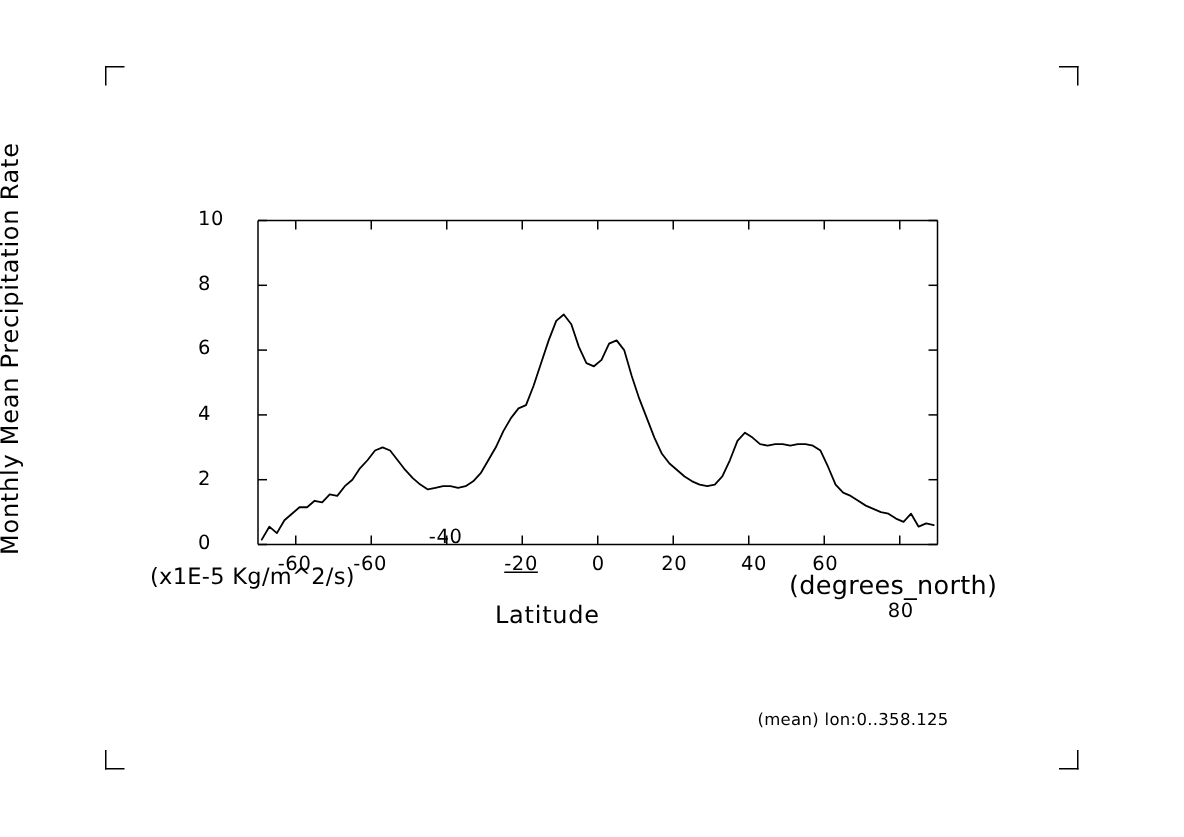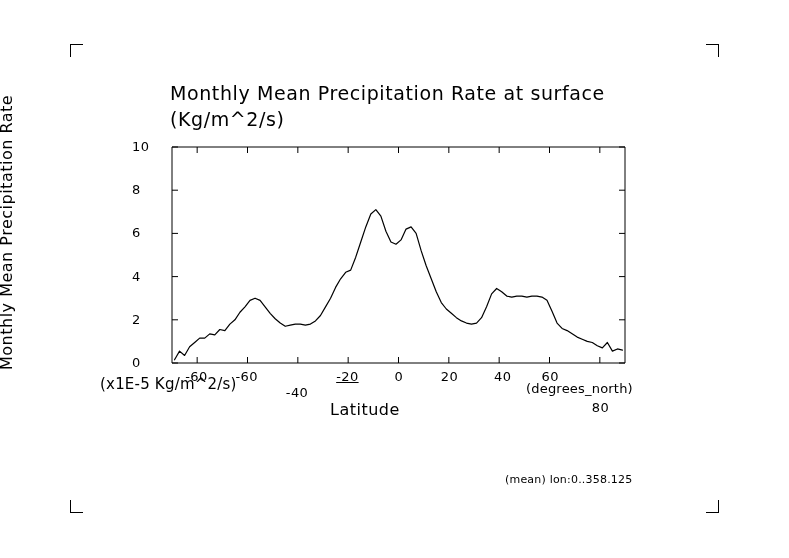--- a/index.html
+++ b/index.html
@@ -75,21 +75,21 @@
     left: 330px;
     top: 400px;
     font-size: 16px;
     letter-spacing: 0.5px;
   }
 
   .xlabel-units {
     position: absolute;
     left: 526px;
     top: 381px;
-    font-size: 13px;
+    font-size: 17px;
     letter-spacing: 0.2px;
     white-space: nowrap;
   }
 
   .footnote {
     position: absolute;
     left: 489px;
     top: 473px;
     font-size: 11px;
     letter-spacing: 0.2px;
@@ -115,22 +115,20 @@
 </head>
 <body>
 
 <div id="page">
 
   <div class="crop tl"></div>
   <div class="crop tr"></div>
   <div class="crop bl"></div>
   <div class="crop br"></div>
 
-  <div class="title">Monthly Mean Precipitation Rate at surface
-(Kg/m^2/s)</div>
 
   <div class="ylabel">Monthly Mean Precipitation Rate</div>
   <div class="ylabel-units">(x1E-5 Kg/m^2/s)</div>
 
   <div class="xlabel">Latitude</div>
   <div class="xlabel-units">(degrees_north)</div>
 
   <div class="footnote">(mean) lon:0..358.125</div>
 
   <svg id="plot" width="789" height="558">
@@ -169,21 +167,21 @@
         <line x1="625" y1="190.2" x2="619" y2="190.2" stroke="#000" stroke-width="1"></line>
         <line x1="172" y1="147" x2="178" y2="147" stroke="#000" stroke-width="1"></line>
         <line x1="625" y1="147" x2="619" y2="147" stroke="#000" stroke-width="1"></line>
       </g>
     <polyline id="dataline" fill="none" stroke="#000000" stroke-width="1.2" stroke-linejoin="round" stroke-linecap="round" points="174.52,359.76 179.55,351.12 184.58,355.44 189.62,346.80 194.65,342.48 199.68,338.16 204.72,338.16 209.75,333.84 214.78,334.92 219.82,329.52 224.85,330.60 229.88,324.12 234.92,319.80 239.95,312.24 244.98,306.84 250.02,300.36 255.05,298.20 260.08,300.36 265.12,306.84 270.15,313.32 275.18,318.72 280.22,323.04 285.25,326.28 290.28,325.20 295.32,324.12 300.35,324.12 305.38,325.20 310.42,324.12 315.45,320.88 320.48,315.48 325.52,306.84 330.55,298.20 335.58,287.40 340.62,278.76 345.65,272.28 350.68,270.12 355.72,257.16 360.75,242.04 365.78,226.92 370.82,213.96 375.85,209.64 380.88,216.12 385.92,231.24 390.95,242.04 395.98,244.20 401.02,239.88 406.05,229.08 411.08,226.92 416.12,233.40 421.15,250.68 426.18,265.80 431.22,278.76 436.25,291.72 441.28,302.52 446.32,309.00 451.35,313.32 456.38,317.64 461.42,320.88 466.45,323.04 471.48,324.12 476.52,323.04 481.55,317.64 486.58,306.84 491.62,293.88 496.65,288.48 501.68,291.72 506.72,296.04 511.75,297.12 516.78,296.04 521.82,296.04 526.85,297.12 531.88,296.04 536.92,296.04 541.95,297.12 546.98,300.36 552.02,311.16 557.05,323.04 562.08,328.44 567.12,330.60 572.15,333.84 577.18,337.08 582.22,339.24 587.25,341.40 592.28,342.48 597.32,345.72 602.35,347.88 607.38,342.48 612.42,351.12 617.45,348.96 622.48,350.04"></polyline>
   </svg>
 
   <div id="ticklabels">
       <div class="tick-label " style="left: 185.167px; top: 369px;">-60</div>
       <div class="tick-label " style="left: 235.5px; top: 369px;">-60</div>
-      <div class="tick-label " style="left: 285.833px; top: 385px;">-40</div>
+      <div class="tick-label " style="left: 285.833px; top: 351px;">-40</div>
       <div class="tick-label " style="left: 336.167px; top: 369px; text-decoration: underline;">-20</div>
       <div class="tick-label " style="left: 394.5px; top: 369px;">0</div>
       <div class="tick-label " style="left: 440.833px; top: 369px;">20</div>
       <div class="tick-label " style="left: 494px; top: 369px;">40</div>
       <div class="tick-label " style="left: 541.5px; top: 369px;">60</div>
       <div class="tick-label " style="left: 591.833px; top: 369px; margin-top: 31px;">80</div>
       <div class="tick-label ytick" style="left: 132px; top: 355px; width: 32px;">0</div>
       <div class="tick-label ytick" style="left: 132px; top: 311.8px; width: 32px;">2</div>
       <div class="tick-label ytick" style="left: 132px; top: 268.6px; width: 32px;">4</div>
       <div class="tick-label ytick" style="left: 132px; top: 225.4px; width: 32px;">6</div>

